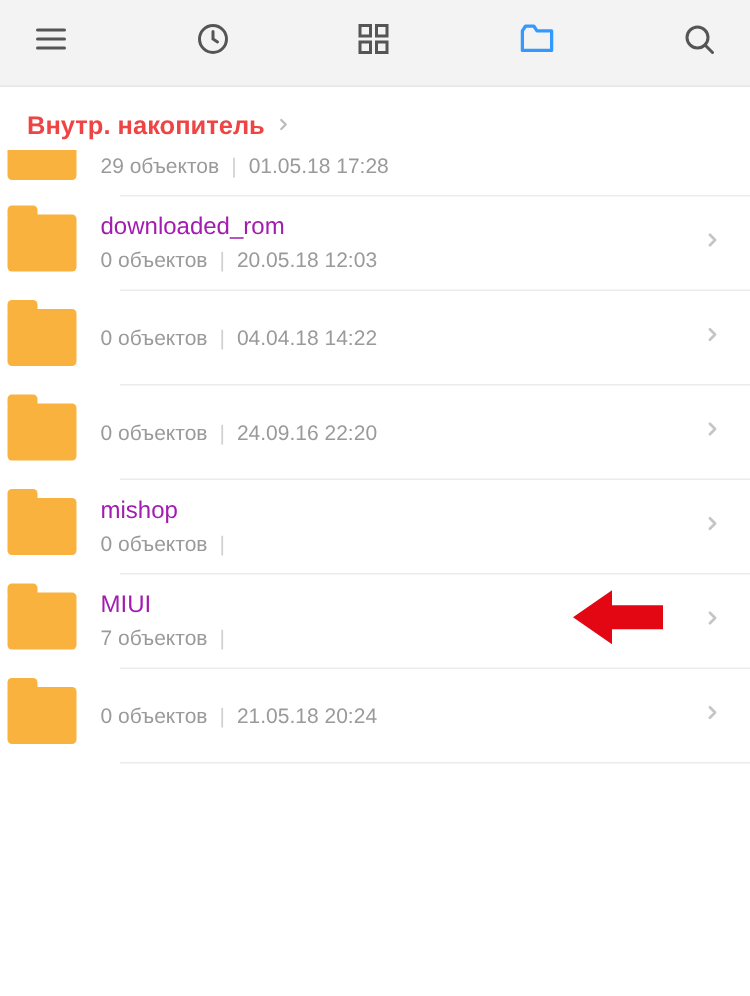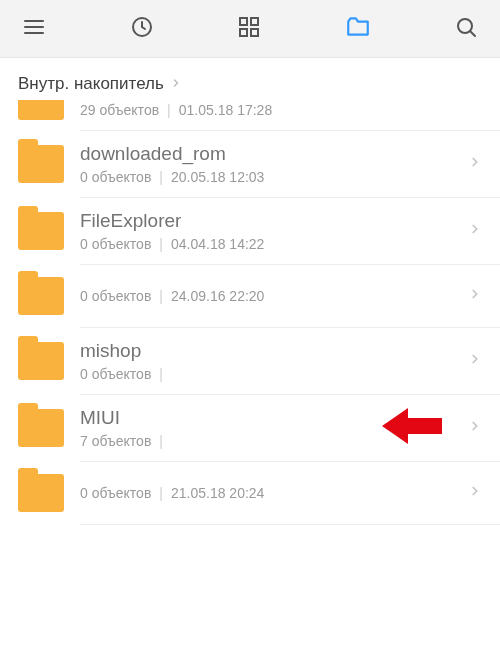--- a/index.html
+++ b/index.html
@@ -19,29 +19,30 @@
     align-items: center;
     justify-content: space-between;
     padding: 0 22px;
   }
   .topbar .icon { color: #555; }
   .topbar .icon.active svg { stroke: #3399ff; }
   .breadcrumb {
     display: flex;
     align-items: flex-end;
     padding: 16px 18px 6px 18px;
-    color: #404040;
+    color: #ef4444;
     font-size: 17px;
+    font-weight: bold;
   }
   .breadcrumb .chev { margin-left: 6px; }
   .list { }
   .row {
     display: flex;
     align-items: center;
-    padding: 12px 18px 12px 18px;
+    padding: 12px 18px 12px 5px;
     position: relative;
   }
   .row.partial-top {
     padding-top: 0;
     padding-bottom: 10px;
   }
   .folder-icon {
     width: 46px;
     height: 38px;
     background: #fab23e;
@@ -60,22 +61,22 @@
     background: #fab23e;
     border-radius: 3px 3px 0 0;
   }
   .folder-icon.partial {
     height: 20px;
     border-radius: 0 0 3px 3px;
   }
   .folder-icon.partial::before { display: none; }
   .row-body { flex: 1; min-width: 0; }
   .row-title {
-    font-size: 19px;
-    color: #737373;
+    font-size: 16px;
+    color: #a21caf;
     margin-bottom: 4px;
   }
   .row-sub {
     font-size: 14px;
     color: #9a9a9a;
     display: flex;
     align-items: center;
   }
   .row-sub .sep {
     margin: 0 8px;
@@ -169,21 +170,20 @@
         </div>
       </div>
       <span class="row-chev"><svg width="14" height="14" viewBox="0 0 24 24" fill="none" stroke="#c5c5c5" stroke-width="3" stroke-linecap="round" stroke-linejoin="round">
           <polyline points="9 18 15 12 9 6"></polyline>
         </svg></span>
     </div>
     <div class="divider"></div>
     <div class="row">
       <div class="folder-icon"></div>
       <div class="row-body">
-        <div class="row-title">FileExplorer</div>
         <div class="row-sub">
           <span>0 объектов</span>
           <span class="sep">|</span>
           <span>04.04.18 14:22</span>
         </div>
       </div>
       <span class="row-chev"><svg width="14" height="14" viewBox="0 0 24 24" fill="none" stroke="#c5c5c5" stroke-width="3" stroke-linecap="round" stroke-linejoin="round">
           <polyline points="9 18 15 12 9 6"></polyline>
         </svg></span>
     </div>

